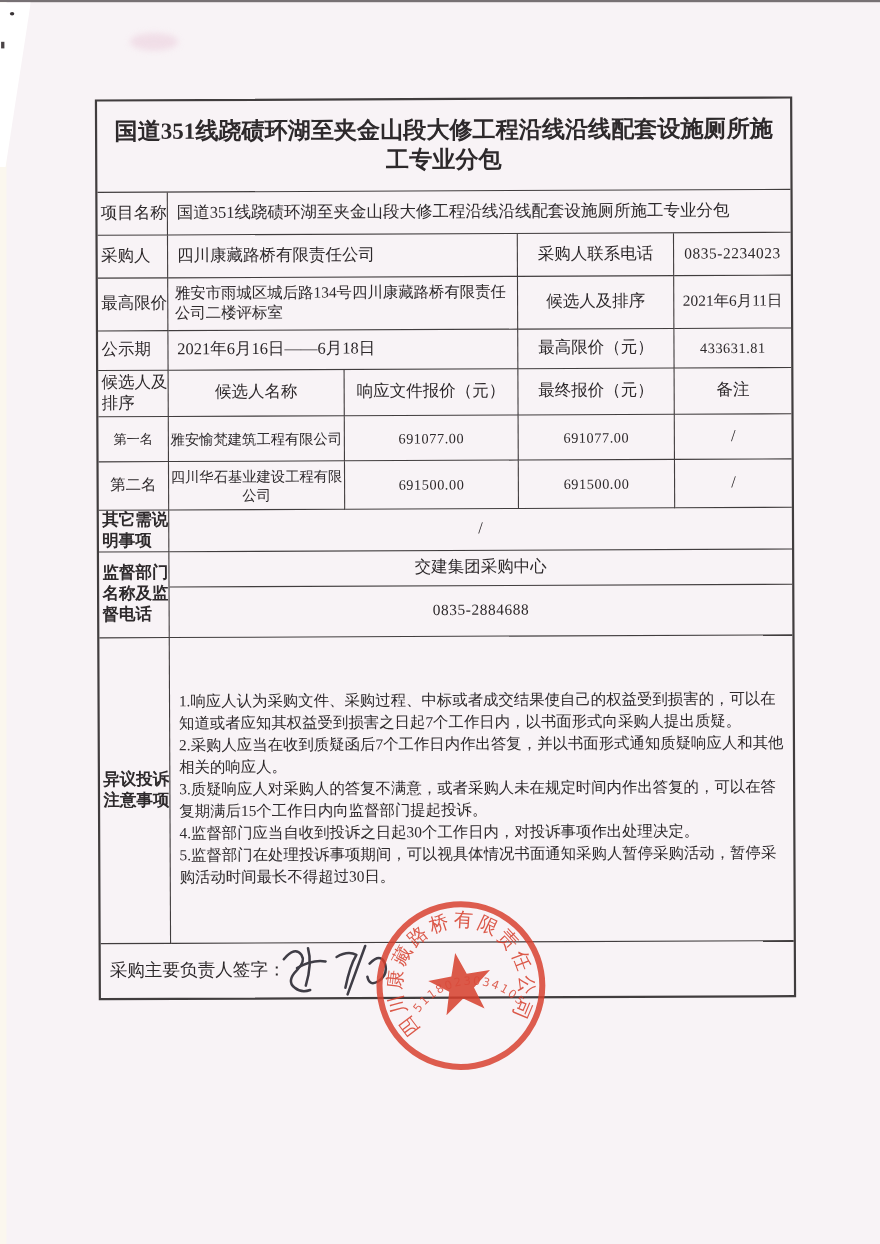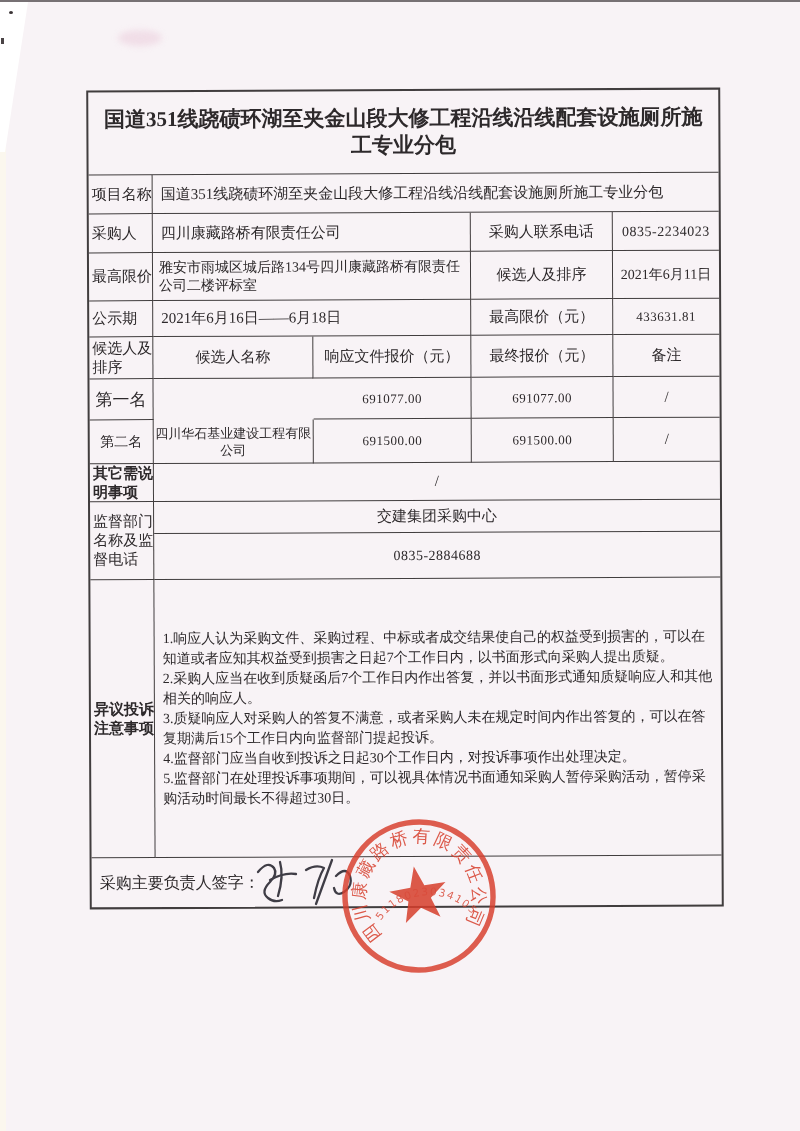--- a/index.html
+++ b/index.html
@@ -96,35 +96,36 @@
   <div class="cell" style="grid-area:5/2/6/4;padding-left:8px">2021年6月16日——6月18日</div>
   <div class="cell ctr" style="grid-area:5/4/6/5">最高限价（元）</div>
   <div class="cell er num" style="grid-area:5/5/6/6">433631.81</div>
 
   <div class="cell lbl" style="grid-area:6/1/7/2">候选人及排序</div>
   <div class="cell ctr" style="grid-area:6/2/7/3">候选人名称</div>
   <div class="cell ctr" style="grid-area:6/3/7/4">响应文件报价（元）</div>
   <div class="cell er ctr" style="grid-area:6/5/7/6">备注</div>
   <div class="cell ctr" style="grid-area:6/4/7/5">最终报价（元）</div>
 
-  <div class="cell ctr" style="grid-area:7/1/8/2;font-size:17px;padding:12px 1px">第一名</div>
+  <div class="cell ctr" style="grid-area:7/1/8/2;font-size:12px;padding:12px 1px">第一名</div>
+  <div class="cell name-cell" style="grid-area:7/2/8/3">雅安愉梵建筑工程有限公司</div>
   <div class="cell num" style="grid-area:7/3/8/4">691077.00</div>
   <div class="cell num" style="grid-area:7/4/8/5">691077.00</div>
   <div class="cell er ctr" style="grid-area:7/5/8/6">/</div>
 
   <div class="cell ctr" style="grid-area:8/1/9/2;font-size:14px;padding:2px 1px">第二名</div>
   <div class="cell name-cell" style="grid-area:8/2/9/3">四川华石基业建设工程有限公司</div>
   <div class="cell num" style="grid-area:8/3/9/4">691500.00</div>
   <div class="cell num" style="grid-area:8/4/9/5">691500.00</div>
   <div class="cell er ctr" style="grid-area:8/5/9/6">/</div>
 
   <div class="cell lbl" style="grid-area:9/1/10/2;font-weight:700">其它需说明事项</div>
   <div class="cell er ctr" style="grid-area:9/2/10/6">/</div>
 
-  <div class="cell lbl" style="grid-area:10/1/12/2;font-weight:400">监督部门名称及监督电话</div>
+  <div class="cell lbl" style="grid-area:10/1/12/2;font-weight:700">监督部门名称及监督电话</div>
   <div class="cell er ctr" style="grid-area:10/2/11/6">交建集团采购中心</div>
   <div class="cell er num" style="grid-area:11/2/12/6;font-size:14px">0835-2884688</div>
 
   <div class="cell lbl" style="grid-area:12/1/13/2;font-weight:600">异议投诉注意事项</div>
   <div class="cell er objection-cell" style="grid-area:12/2/13/6">
     <div>1.响应人认为采购文件、采购过程、中标或者成交结果使自己的权益受到损害的，可以在知道或者应知其权益受到损害之日起7个工作日内，以书面形式向采购人提出质疑。</div>
     <div>2.采购人应当在收到质疑函后7个工作日内作出答复，并以书面形式通知质疑响应人和其他相关的响应人。</div>
     <div>3.质疑响应人对采购人的答复不满意，或者采购人未在规定时间内作出答复的，可以在答复期满后15个工作日内向监督部门提起投诉。</div>
     <div>4.监督部门应当自收到投诉之日起30个工作日内，对投诉事项作出处理决定。</div>
     <div>5.监督部门在处理投诉事项期间，可以视具体情况书面通知采购人暂停采购活动，暂停采购活动时间最长不得超过30日。</div>

